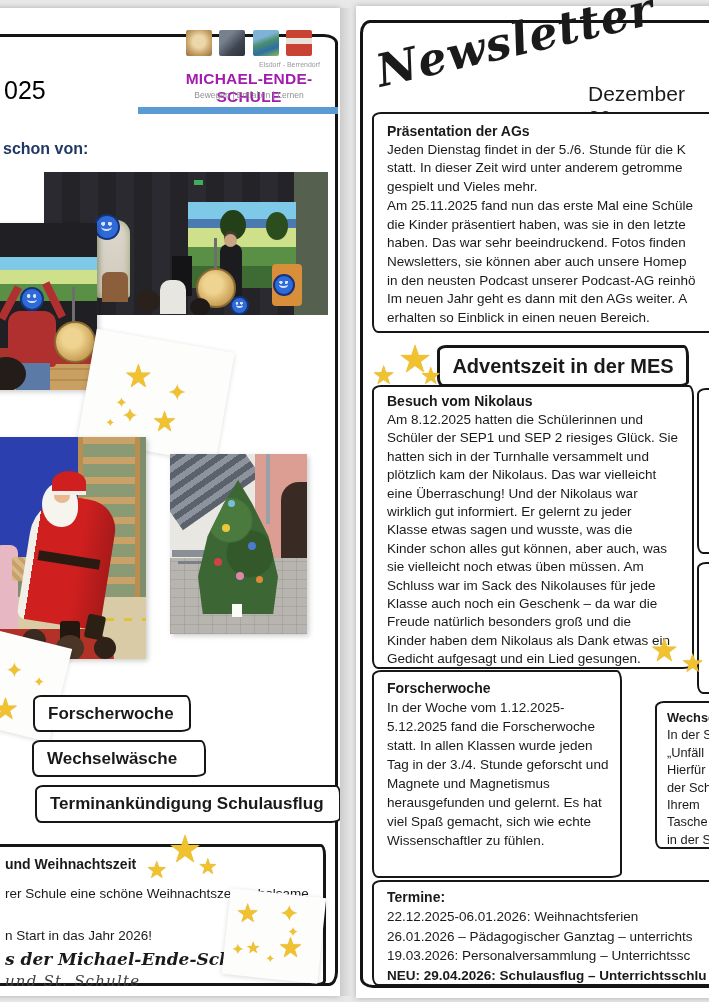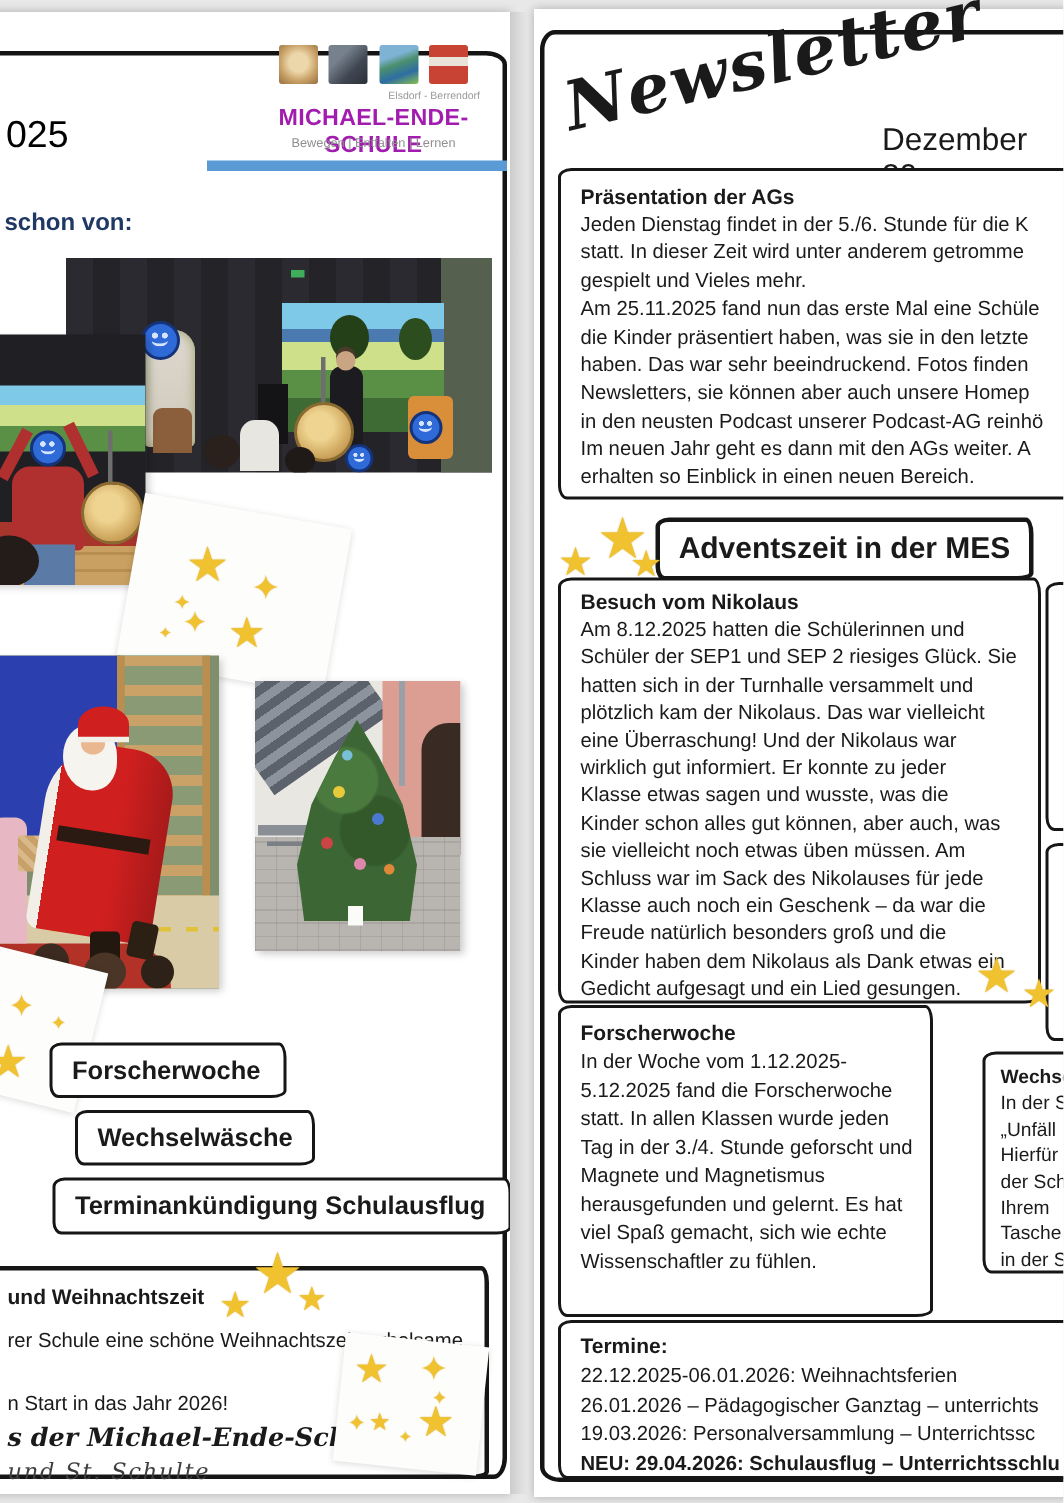--- a/index.html
+++ b/index.html
@@ -127,21 +127,21 @@
     <div class="abs" style="left:86px;top:122px;width:7px;height:7px;border-radius:50%;background:#e0883a"></div>
     <div class="abs" style="left:58px;top:46px;width:7px;height:7px;border-radius:50%;background:#78c0d8"></div>
     <div class="abs" style="left:62px;top:150px;width:10px;height:13px;background:#fbfbf8"></div>
   </div>
 
   <div class="sticker" style="left:-34px;top:636px;width:96px;height:96px;transform:rotate(14deg)"></div>
 
   <div class="lblbox" style="left:33px;top:695px;width:158px;height:37px">
       <span>Forscherwoche</span>
     </div>
-  <div class="lblbox" style="left:50px;top:740px;width:160px;height:37px">
+  <div class="lblbox" style="left:32px;top:740px;width:174px;height:37px">
       <span>Wechselwäsche</span>
     </div>
   <div class="lblbox" style="left:35px;top:785px;width:306px;height:38px">
       <span>Terminankündigung Schulausflug</span>
     </div>
 
   <div class="box" style="left:-24px;top:844px;width:350px;height:142px;border-width:3px;padding:8px 0 0 26px">
     <div class="tx b" style="font-size:14px">und Weihnachtszeit</div>
     <div class="tx" style="margin-top:11px">rer Schule eine schöne Weihnachtszeit, erholsame</div>
     <div class="tx" style="margin-top:24px">n Start in das Jahr 2026!</div>
@@ -197,21 +197,21 @@
     <span class="b" style="font-size:20px;white-space:nowrap">Adventszeit in der MES</span>
   </div>
 
   <div class="box" style="left:372px;top:385px;width:322px;height:284px;padding:5px 0 0 13px">
     <div class="tx b" style="font-size:14px;line-height:19px">Besuch vom Nikolaus</div>
     <div class="tx" style="line-height:18.4px">Am 8.12.2025 hatten die Schülerinnen und</div>
     <div class="tx" style="line-height:18.4px">Schüler der SEP1 und SEP 2 riesiges Glück. Sie</div>
     <div class="tx" style="line-height:18.4px">hatten sich in der Turnhalle versammelt und</div>
     <div class="tx" style="line-height:18.4px">plötzlich kam der Nikolaus. Das war vielleicht</div>
     <div class="tx" style="line-height:18.4px">eine Überraschung! Und der Nikolaus war</div>
-    <div class="tx" style="line-height:18.4px">wirklich gut informiert. Er konnte zu jeder</div>
+    <div class="tx" style="line-height:18.4px">wirklich gut informiert. Er gelernt zu jeder</div>
     <div class="tx" style="line-height:18.4px">Klasse etwas sagen und wusste, was die</div>
     <div class="tx" style="line-height:18.4px">Kinder schon alles gut können, aber auch, was</div>
     <div class="tx" style="line-height:18.4px">sie vielleicht noch etwas üben müssen. Am</div>
     <div class="tx" style="line-height:18.4px">Schluss war im Sack des Nikolauses für jede</div>
     <div class="tx" style="line-height:18.4px">Klasse auch noch ein Geschenk – da war die</div>
     <div class="tx" style="line-height:18.4px">Freude natürlich besonders groß und die</div>
     <div class="tx" style="line-height:18.4px">Kinder haben dem Nikolaus als Dank etwas ein</div>
     <div class="tx" style="line-height:18.4px">Gedicht aufgesagt und ein Lied gesungen.</div>
   </div>
 

